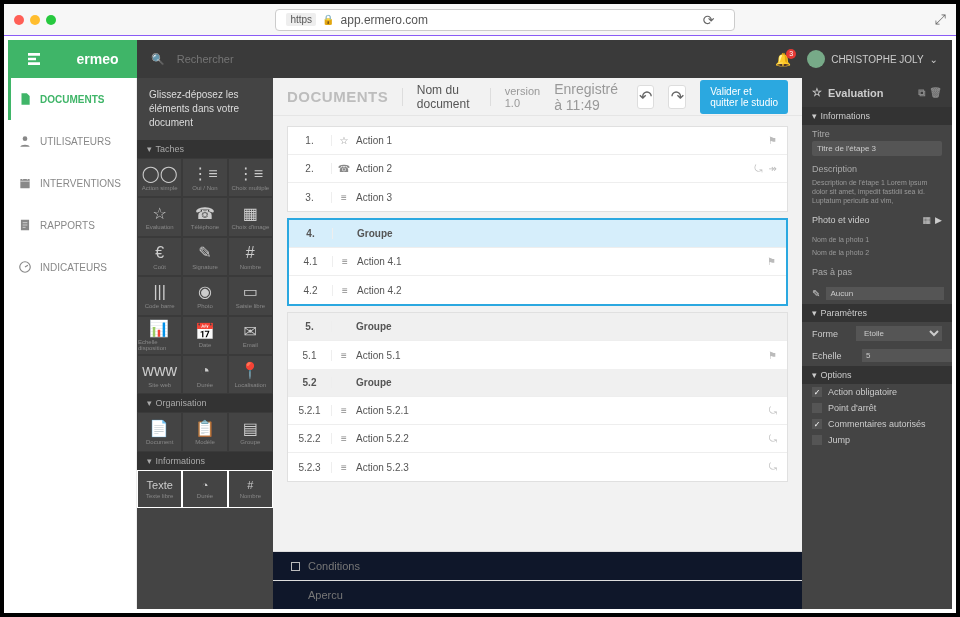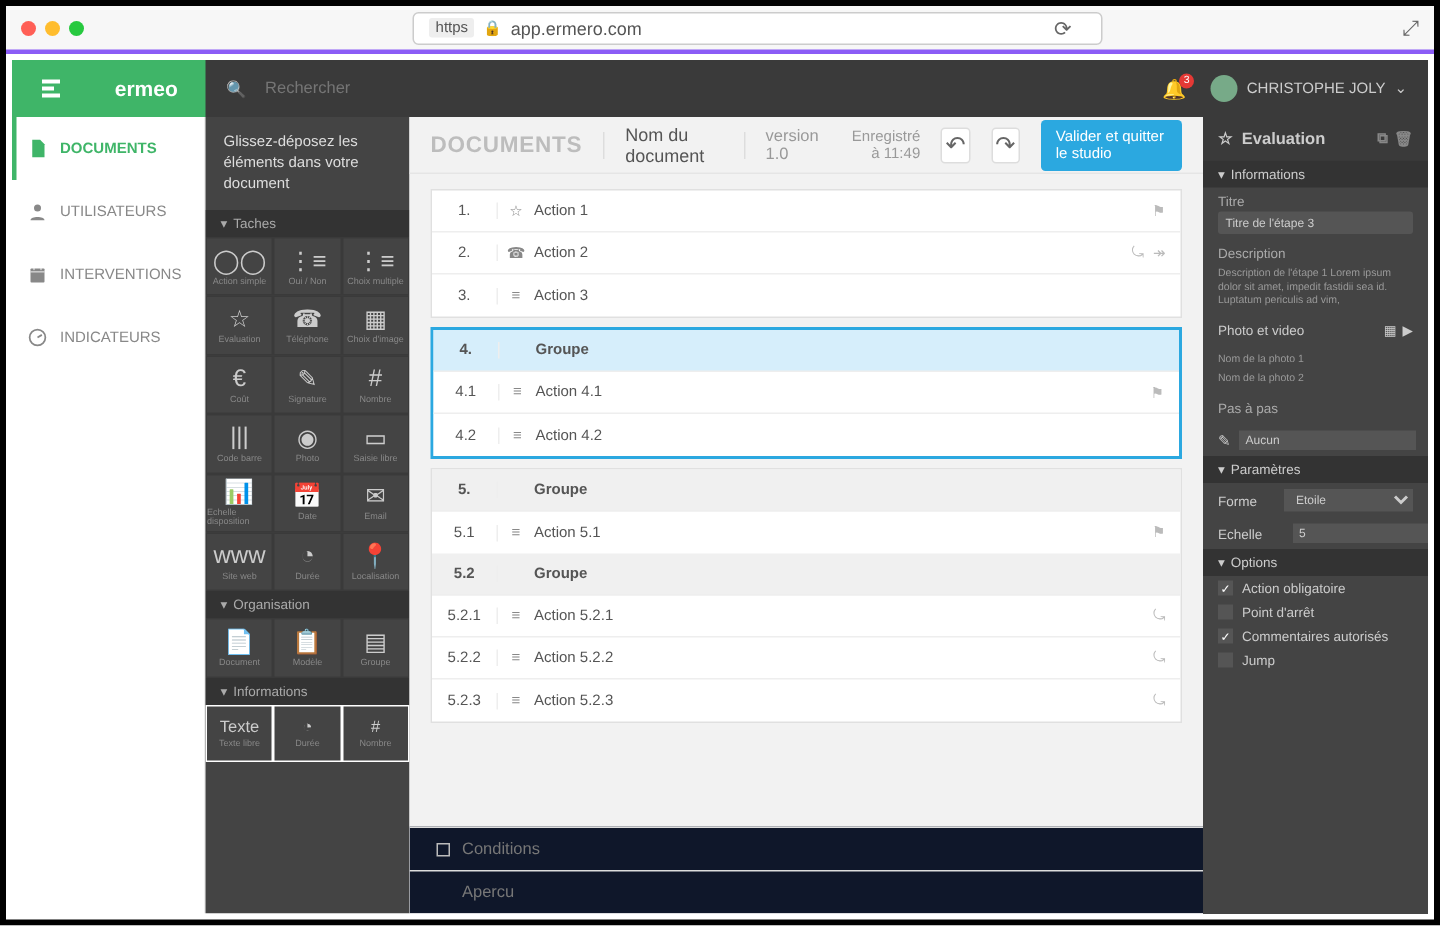--- a/index.html
+++ b/index.html
@@ -1,18 +1,18 @@
 <!DOCTYPE html>
 <html><head>
 <meta charset="utf-8">
 <style>
 * { margin:0; padding:0; box-sizing:border-box; font-family:-apple-system,BlinkMacSystemFont,"Segoe UI",Arial,sans-serif; }
 body { background:#fff; width:960px; height:617px; overflow:hidden; position:relative; }
 .frame { position:absolute; inset:0; border:4px solid #000; }
-.chrome-bar { height:32px; background:#f7f7f7; display:flex; align-items:center; padding:0 10px; border-bottom:3px solid #8b5cf6; }
+.chrome-bar { height:32px; background:#f7f7f7; display:flex; align-items:center; padding:0 10px; border-bottom:1px solid #8b5cf6; }
 .traffic { display:flex; gap:6px; margin-right:20px; }
 .dot { width:10px; height:10px; border-radius:50%; }
 .dot.r{background:#ff5f56}.dot.y{background:#ffbd2e}.dot.g{background:#27c93f}
 .url-bar { margin:0 auto; display:flex; align-items:center; background:#fff; border:1px solid #ccc; border-radius:4px; padding:2px 10px; width:460px; font-size:12px; color:#555; }
 .url-bar .https { background:#eee; padding:1px 4px; border-radius:2px; margin-right:6px; font-size:10px; }
 .url-bar .lock { margin-right:6px; color:#888; font-size:10px; }
 .reload { margin-left:auto; margin-right:10px; color:#666; font-size:14px; }
 .expand { color:#666; font-size:14px; }
 
 .app { position:absolute; top:36px; left:4px; right:4px; bottom:4px; display:flex; flex-direction:column; }
@@ -43,21 +43,21 @@
 .palette-info-grid { display:grid; grid-template-columns:repeat(3,1fr); }
 .palette-info-cell { padding:8px 0; border:1px solid #ffffff; display:flex; flex-direction:column; align-items:center; font-size:6px; color:#888; }
 .palette-info-cell .pi { font-size:11px; color:#ccc; margin-bottom:2px; }
 
 .main { flex:1; display:flex; flex-direction:column; background:#f2f2f2; overflow:hidden; }
 .doc-bar { height:38px; background:#f2f2f2; display:flex; align-items:center; padding:0 14px; gap:14px; border-bottom:1px solid #e5e5e5; }
 .doc-title { color:#bdbdbd; font-size:15px; font-weight:600; letter-spacing:.5px; }
 .doc-sep { width:1px; height:18px; background:#ddd; }
 .doc-name { color:#555; font-size:12px; }
 .doc-ver { color:#999; font-size:11px; }
-.doc-saved { margin-left:auto; color:#999; font-size:10px;text-align:right; }
+.doc-saved { margin-left:auto; color:#999; font-size:14px; }
 .doc-btn { width:28px; height:24px; background:#fff; border:1px solid #ddd; border-radius:3px; display:flex; align-items:center; justify-content:center; color:#666; cursor:pointer; }
 .doc-validate { background:#2ba8e0; color:#fff; font-size:10px; padding:6px 10px; border-radius:3px; cursor:pointer; }
 
 .canvas { flex:1; padding:10px 14px; overflow-y:auto; }
 .step-block { background:#fff; border:1px solid #e0e0e0; margin-bottom:6px; }
 .step-block.sel { border:2px solid #2ba8e0; background:#eaf6fd; }
 .step-row { display:flex; align-items:center; height:28px; border-bottom:1px solid #eee; font-size:10px; color:#555; }
 .step-row:last-child { border-bottom:none; }
 .step-row.grp { background:#f0f0f0; font-weight:600; }
 .step-row.sel-hd { background:#d6eefb; font-weight:600; }
@@ -143,20 +143,27 @@
           </div>
         <div class="nav-item">
             <svg viewBox="0 0 24 24">
               <rect x="4" y="5" width="16" height="16" rx="1"></rect>
               <path d="M4 9h16M8 3v4M16 3v4" stroke="#fff"></path>
             </svg>
             <span>INTERVENTIONS</span>
           </div>
         <div class="nav-item">
             <svg viewBox="0 0 24 24">
+              <rect x="5" y="3" width="14" height="18"></rect>
+              <path d="M8 8h8M8 12h8M8 16h5" stroke="#fff"></path>
+            </svg>
+            <span>RAPPORTS</span>
+          </div>
+        <div class="nav-item">
+            <svg viewBox="0 0 24 24">
               <circle cx="12" cy="12" r="9" fill="none" stroke="currentColor" stroke-width="2"></circle>
               <path d="M12 12l5-3" stroke="currentColor" stroke-width="2"></path>
             </svg>
             <span>INDICATEURS</span>
           </div>
       </div>
 
       <div class="palette">
         <div class="palette-hint">Glissez-déposez les éléments dans votre document</div>
         <div class="palette-section">▾ <span>Taches</span></div>

